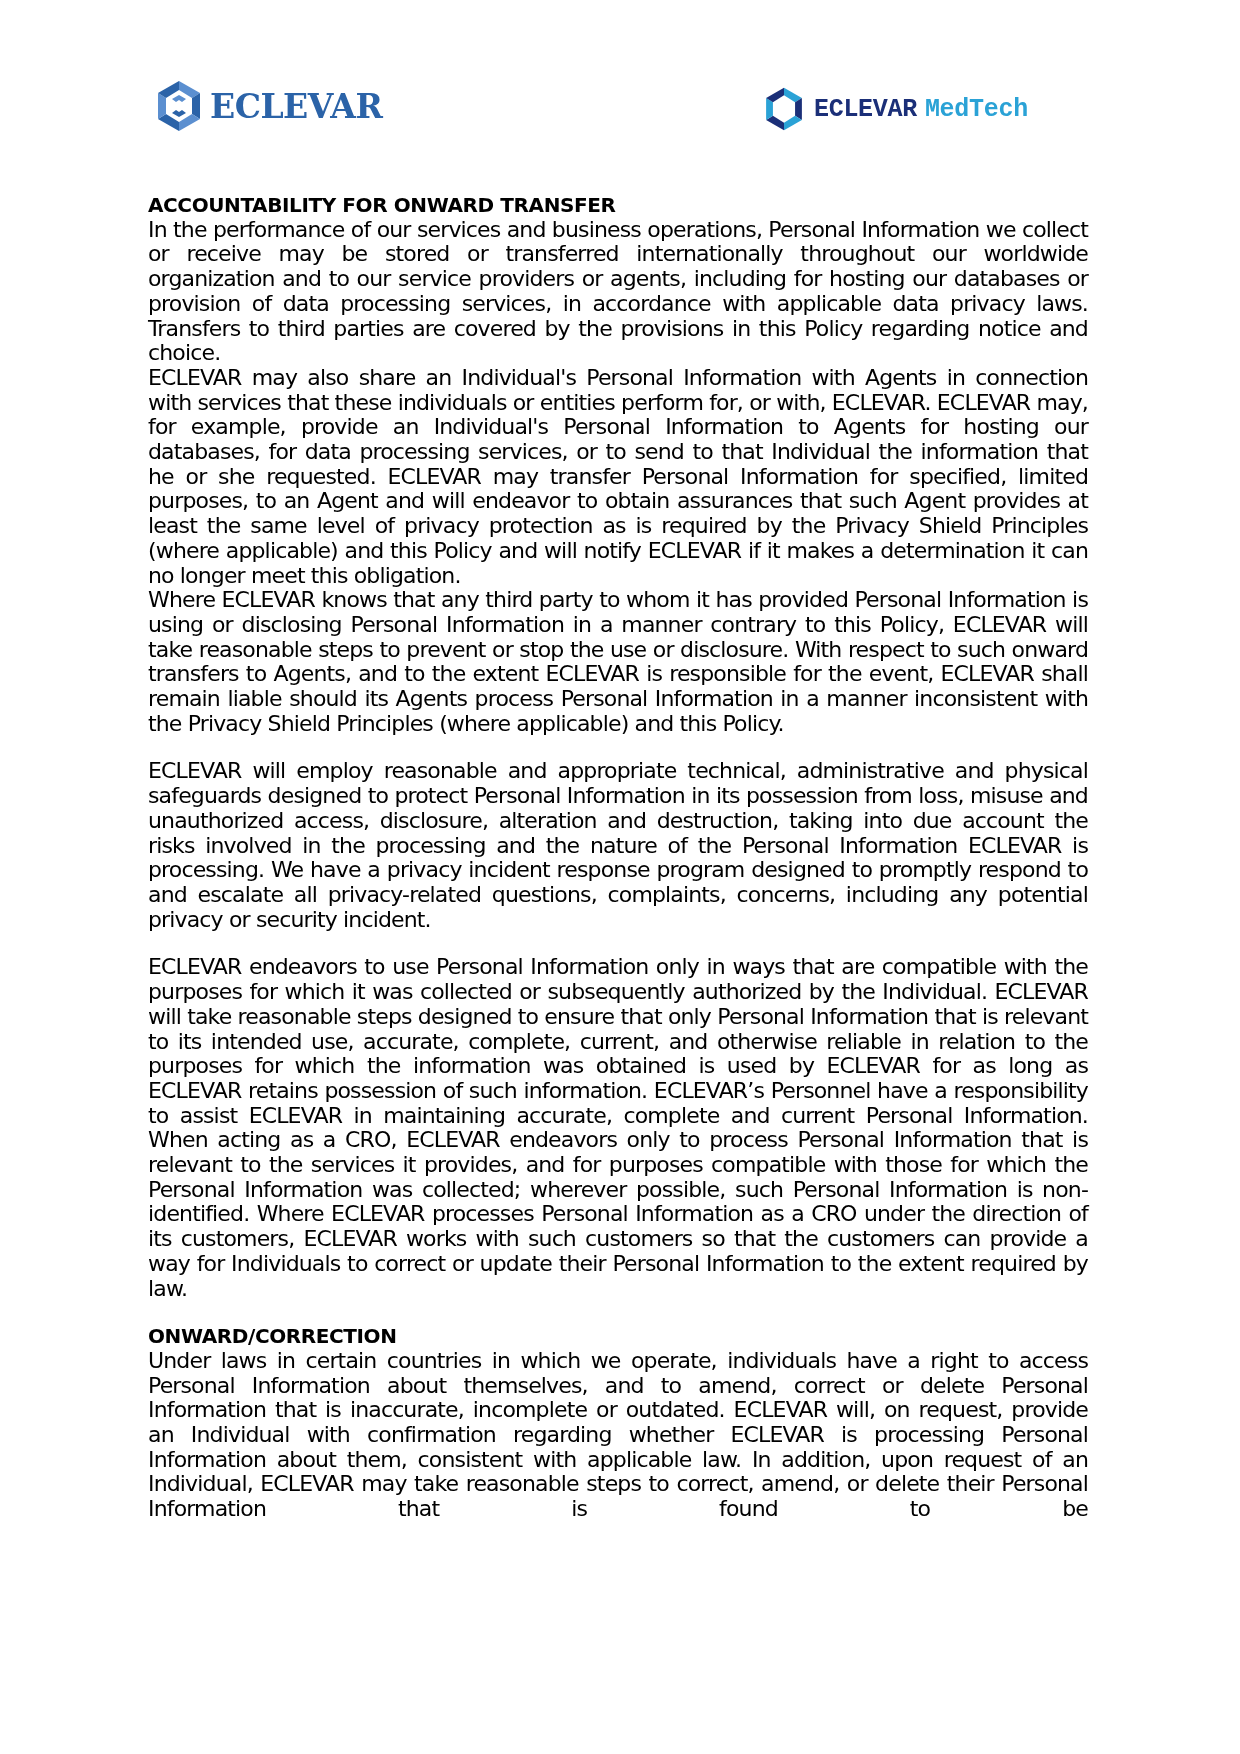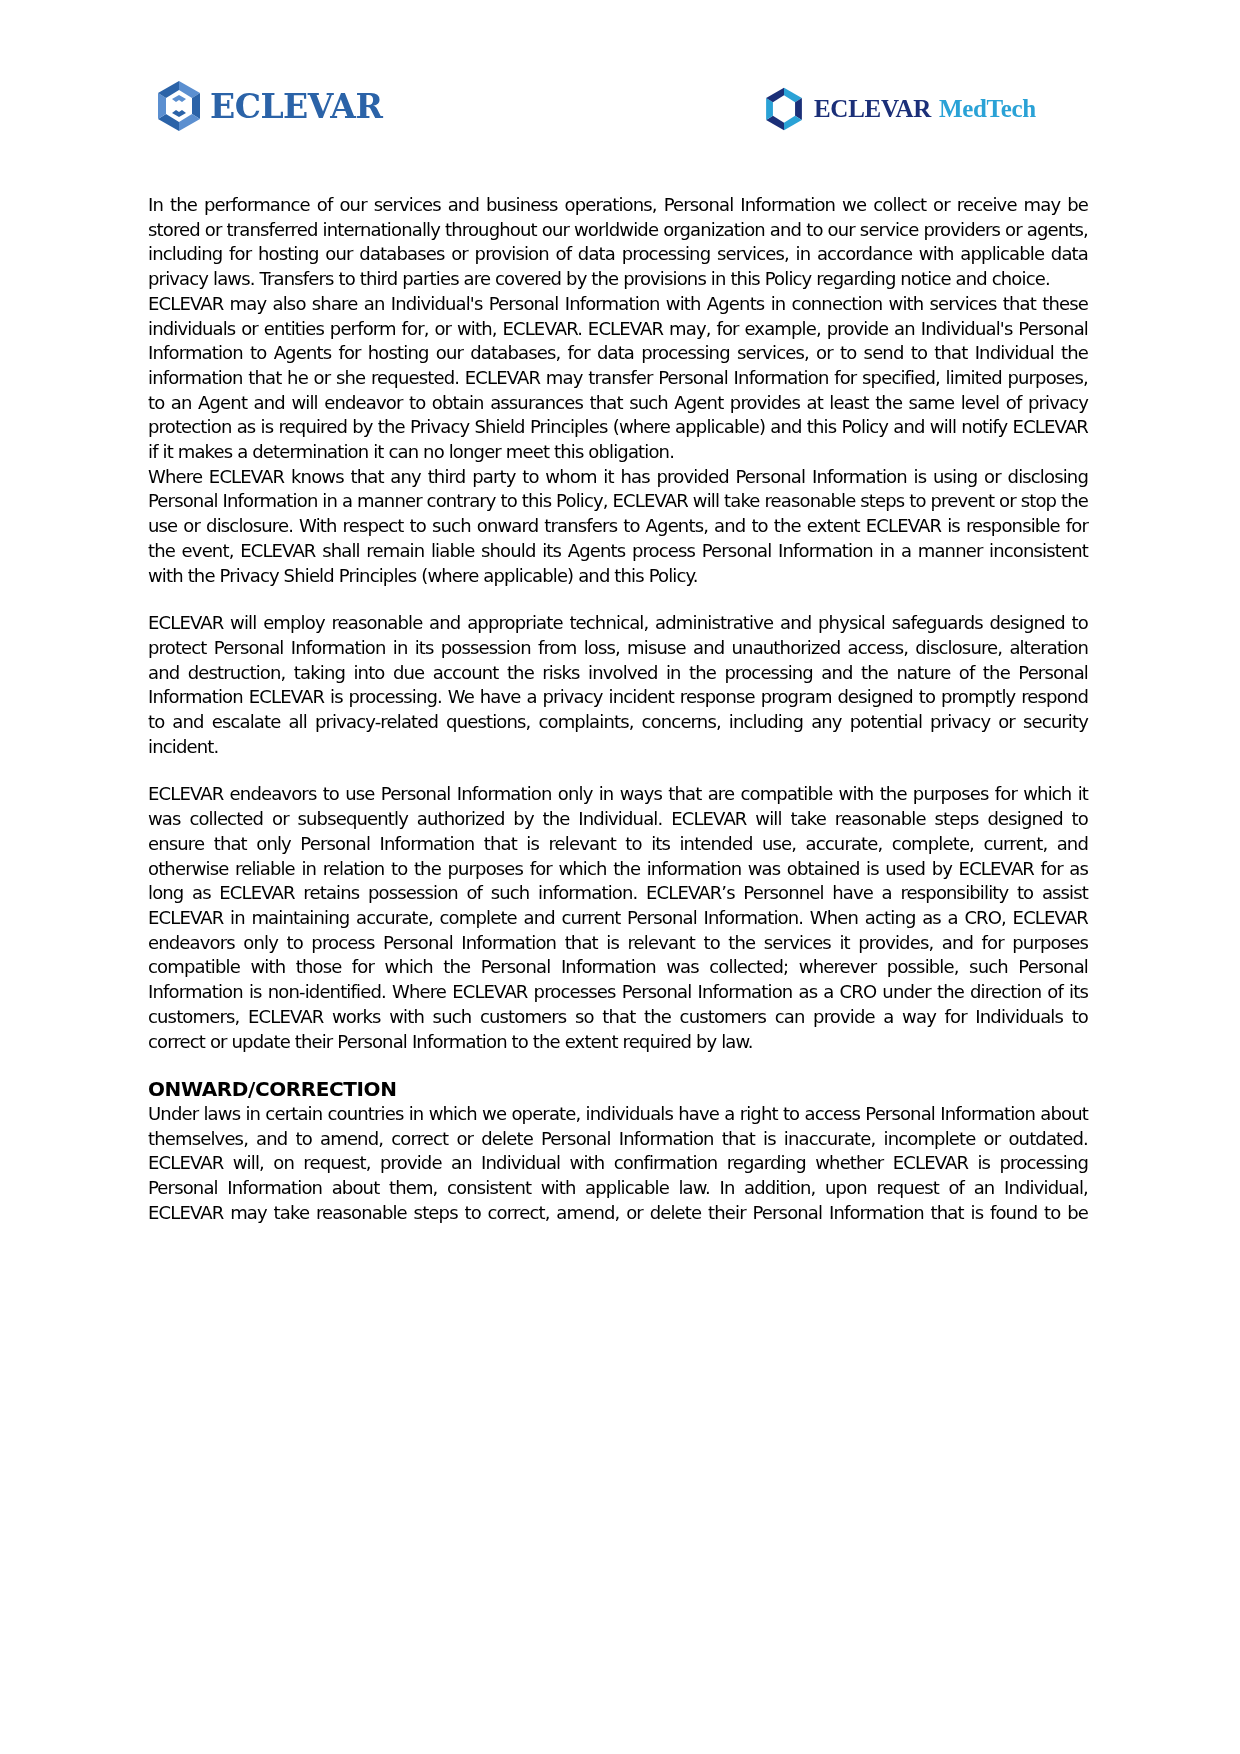--- a/index.html
+++ b/index.html
@@ -1,26 +1,26 @@
 <!DOCTYPE html>
 <html><head>
 <meta charset="utf-8">
 <style>
   html, body { margin: 0; padding: 0; background: #ffffff; }
   body { width: 1240px; height: 1754px; position: relative; overflow: hidden; font-family: "DejaVu Sans", sans-serif; color: #000; }
   .logo-left { position: absolute; left: 154px; top: 78px; height: 56px; display: flex; align-items: center; }
   .logo-right { position: absolute; left: 762px; top: 86px; height: 46px; display: flex; align-items: center; }
   .logo-text-left { font-family: "DejaVu Serif", serif; font-weight: bold; font-size: 33px; color: #2b63a8; letter-spacing: -0.5px; margin-left: 6px; }
-  .logo-text-right { font-family: Liberation Serif, serif; font-weight: bold; font-size: 25px; letter-spacing: -0.3px; margin-left: 8px; }
+  .logo-text-right { font-family: Liberation Mono, monospace; font-weight: bold; font-size: 25px; letter-spacing: -0.3px; margin-left: 8px; }
   .logo-text-right .a { color: #1b2f78; }
   .logo-text-right .b { color: #2aa2d6; margin-left: 8px; }
   .content { position: absolute; left: 148px; top: 193px; width: 940px; }
   .section { margin: 0 0 23px 0; }
   h2 { margin: 0; font-family: "DejaVu Sans", sans-serif; font-weight: bold; font-size: 20px; line-height: 24.7px; letter-spacing: -0.4px; transform-origin: left; }
-  p { margin: 0; font-family: "DejaVu Sans", sans-serif; font-size: 18px; line-height: 24.7px; text-align: justify; letter-spacing: -0.85px; word-spacing: 0px; }
+  p { margin: 0; font-family: "DejaVu Sans", sans-serif; font-size: 22px; line-height: 24.7px; text-align: justify; letter-spacing: -0.85px; word-spacing: 0px; }
 </style>
 </head>
 <body>
 
 <div class="logo-left">
   <svg width="50" height="54" viewBox="0 0 50 54">
     <polygon points="25,2 46,14 46,40 25,52 4,40 4,14" fill="none" stroke="#2b63a8" stroke-width="0"></polygon>
     <path d="M25 2 L46 14 L38 19 L25 11 Z" fill="#5b8fd0"></path>
     <path d="M46 14 L46 40 L38 35 L38 19 Z" fill="#2b63a8"></path>
     <path d="M46 40 L25 52 L25 43 L38 35 Z" fill="#5b8fd0"></path>
@@ -42,20 +42,21 @@
     <path d="M4 40 L4 14 L12 19 L12 35 Z" fill="#2aa2d6"></path>
     <path d="M4 14 L25 2 L25 11 L12 19 Z" fill="#1b2f78"></path>
   </svg>
   <span class="logo-text-right">
     <span class="a">ECLEVAR</span><span class="b">MedTech</span>
   </span>
 </div>
 
 <div class="content">
   <div class="section">
+    <h2>ACCOUNTABILITY FOR ONWARD TRANSFER</h2>
     <p>In the performance of our services and business operations, Personal Information we collect or receive may be stored or transferred internationally throughout our worldwide organization and to our service providers or agents, including for hosting our databases or provision of data processing services, in accordance with applicable data privacy laws.  Transfers to third parties are covered by the provisions in this Policy regarding notice and choice.</p>
     <p>ECLEVAR may also share an Individual's Personal Information with Agents in connection with services that these individuals or entities perform for, or with, ECLEVAR. ECLEVAR may, for example, provide an Individual's Personal Information to Agents for hosting our databases, for data processing services, or to send to that Individual the information that he or she requested. ECLEVAR may transfer Personal Information for specified, limited purposes, to an Agent and will endeavor to obtain assurances that such Agent provides at least the same level of privacy protection as is required by the Privacy Shield Principles (where applicable) and this Policy and will notify ECLEVAR if it makes a determination it can no longer meet this obligation.</p>
     <p>Where ECLEVAR knows that any third party to whom it has provided Personal Information is using or disclosing Personal Information in a manner contrary to this Policy, ECLEVAR will take reasonable steps to prevent or stop the use or disclosure. With respect to such onward transfers to Agents, and to the extent ECLEVAR is responsible for the event, ECLEVAR shall remain liable should its Agents process Personal Information in a manner inconsistent with the Privacy Shield Principles (where applicable) and this Policy.</p>
   </div>
   <div class="section">
     <p>ECLEVAR will employ reasonable and appropriate technical, administrative and physical safeguards designed to protect Personal Information in its possession from loss, misuse and unauthorized access, disclosure, alteration and destruction, taking into due account the risks involved in the processing and the nature of the Personal Information ECLEVAR is processing.  We have a privacy incident response program designed to promptly respond to and escalate all privacy-related questions, complaints, concerns, including any potential privacy or security incident.</p>
   </div>
   <div class="section">
     <p>ECLEVAR endeavors to use Personal Information only in ways that are compatible with the purposes for which it was collected or subsequently authorized by the Individual. ECLEVAR will take reasonable steps designed to ensure that only Personal Information that is relevant to its intended use, accurate, complete, current, and otherwise reliable in relation to the purposes for which the information was obtained is used by ECLEVAR for as long as ECLEVAR retains possession of such information. ECLEVAR’s Personnel have a responsibility to assist ECLEVAR in maintaining accurate, complete and current Personal Information. When acting as a CRO, ECLEVAR endeavors only to process Personal Information that is relevant to the services it provides, and for purposes compatible with those for which the Personal Information was collected; wherever possible, such Personal Information is non-identified. Where ECLEVAR processes Personal Information as a CRO under the direction of its customers, ECLEVAR works with such customers so that the customers can provide a way for Individuals to correct or update their Personal Information to the extent required by law.</p>
   </div>

